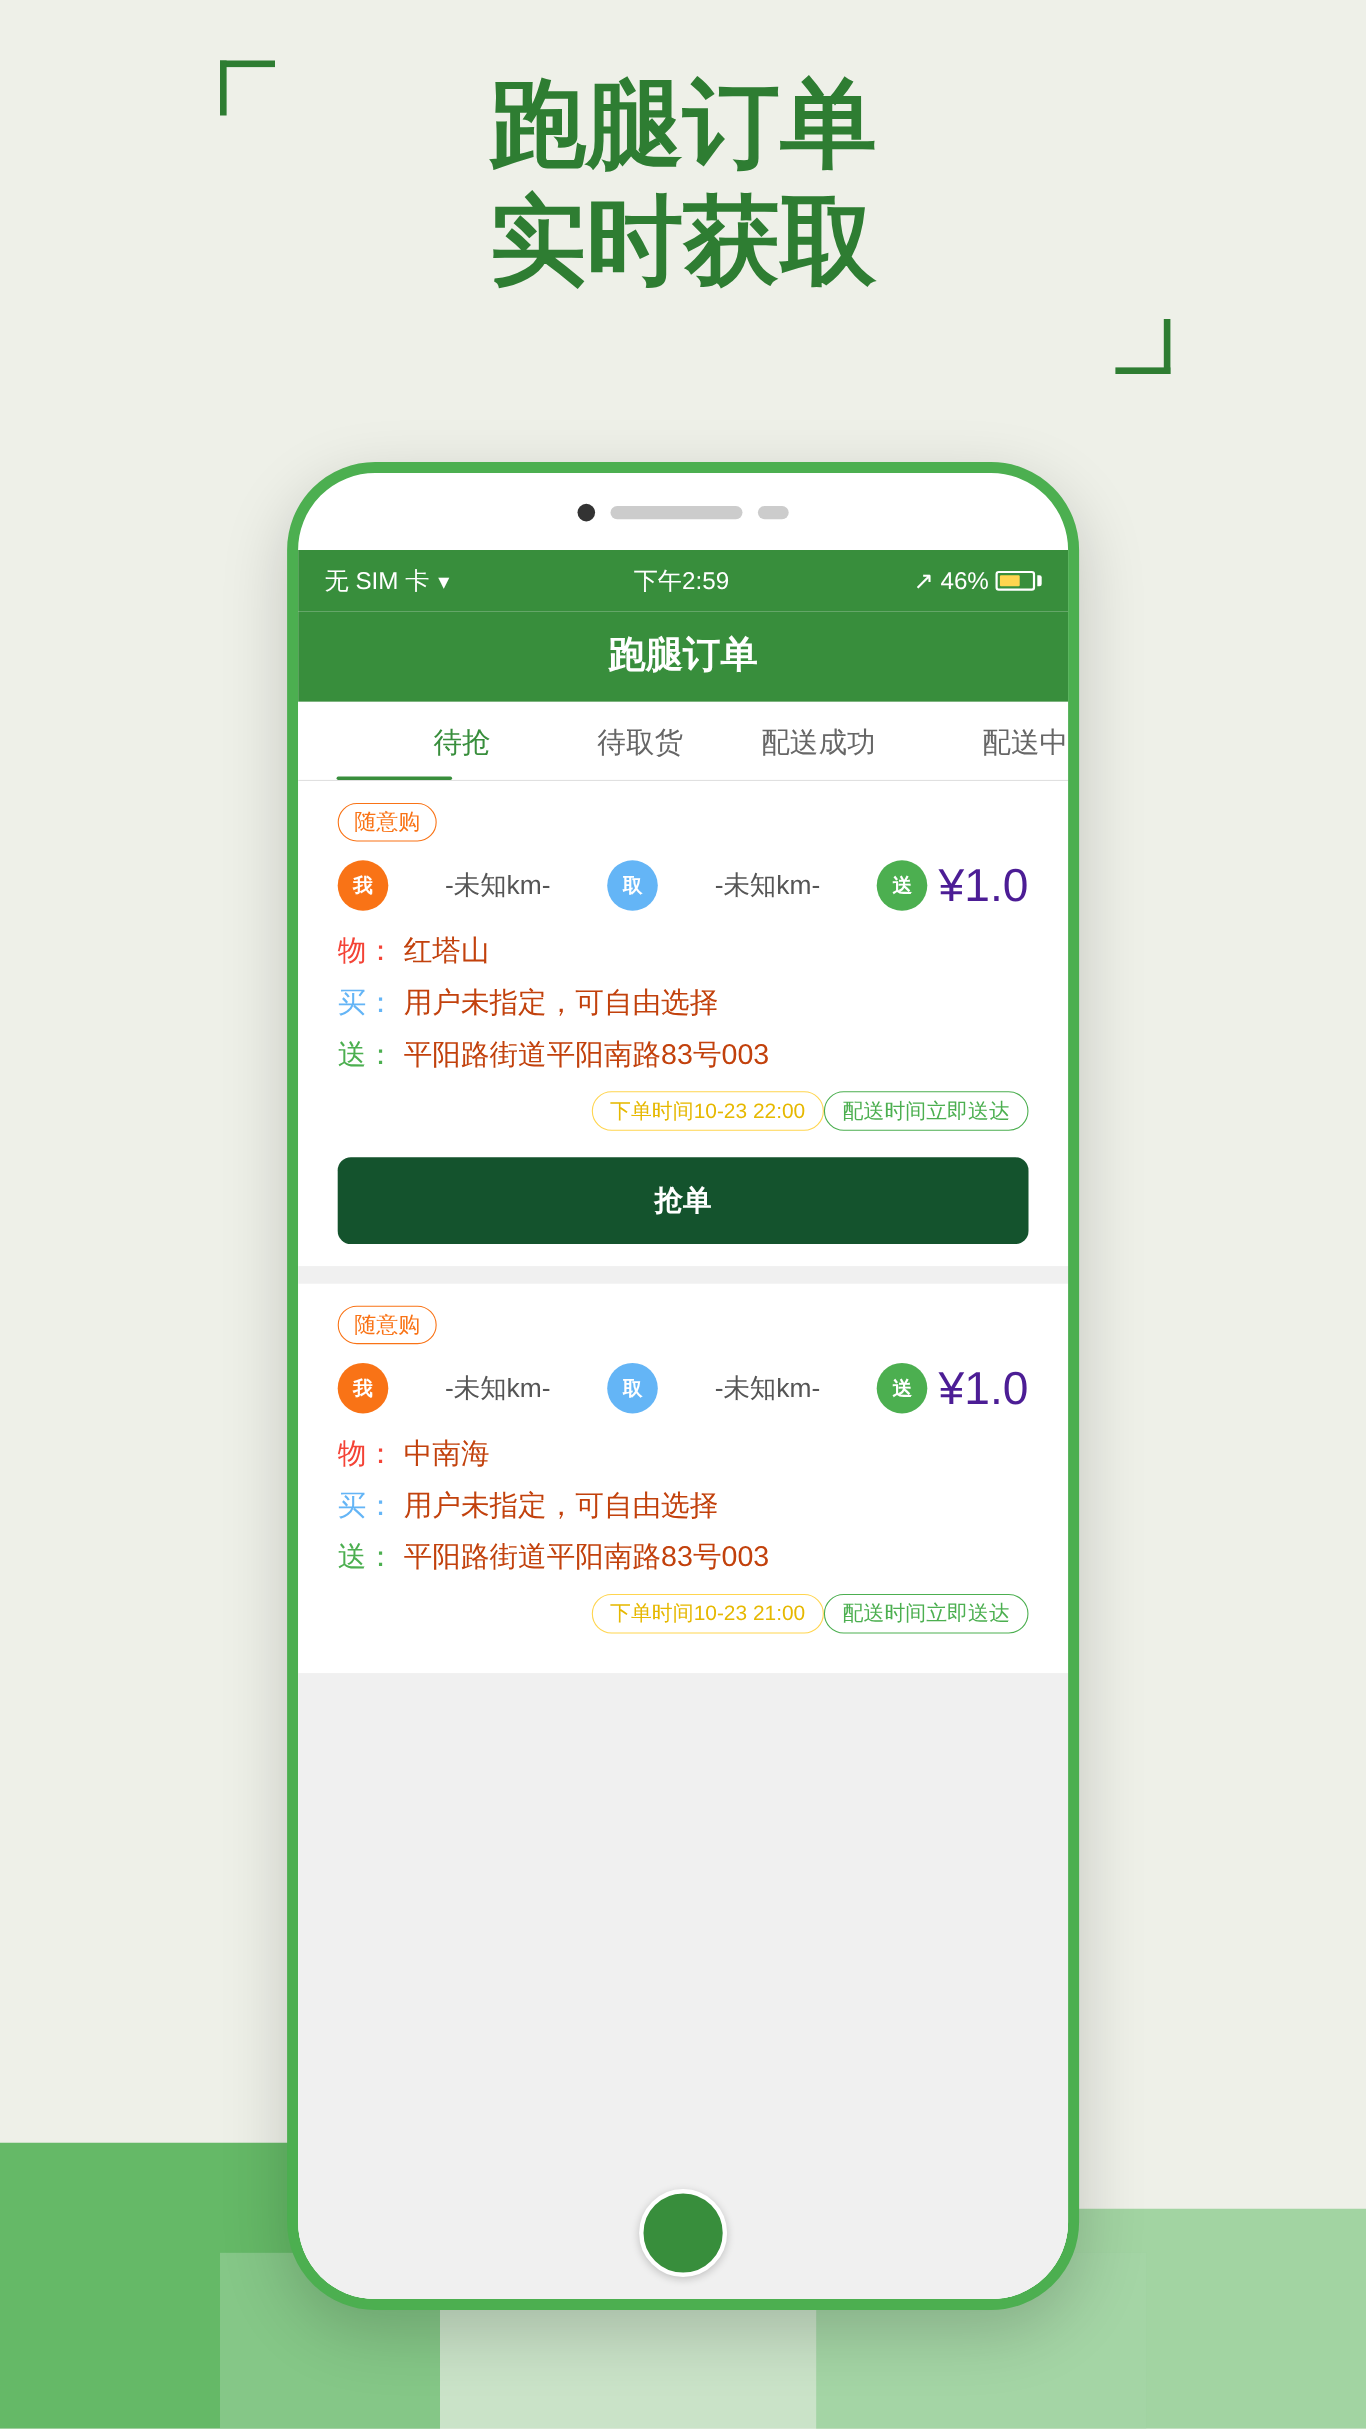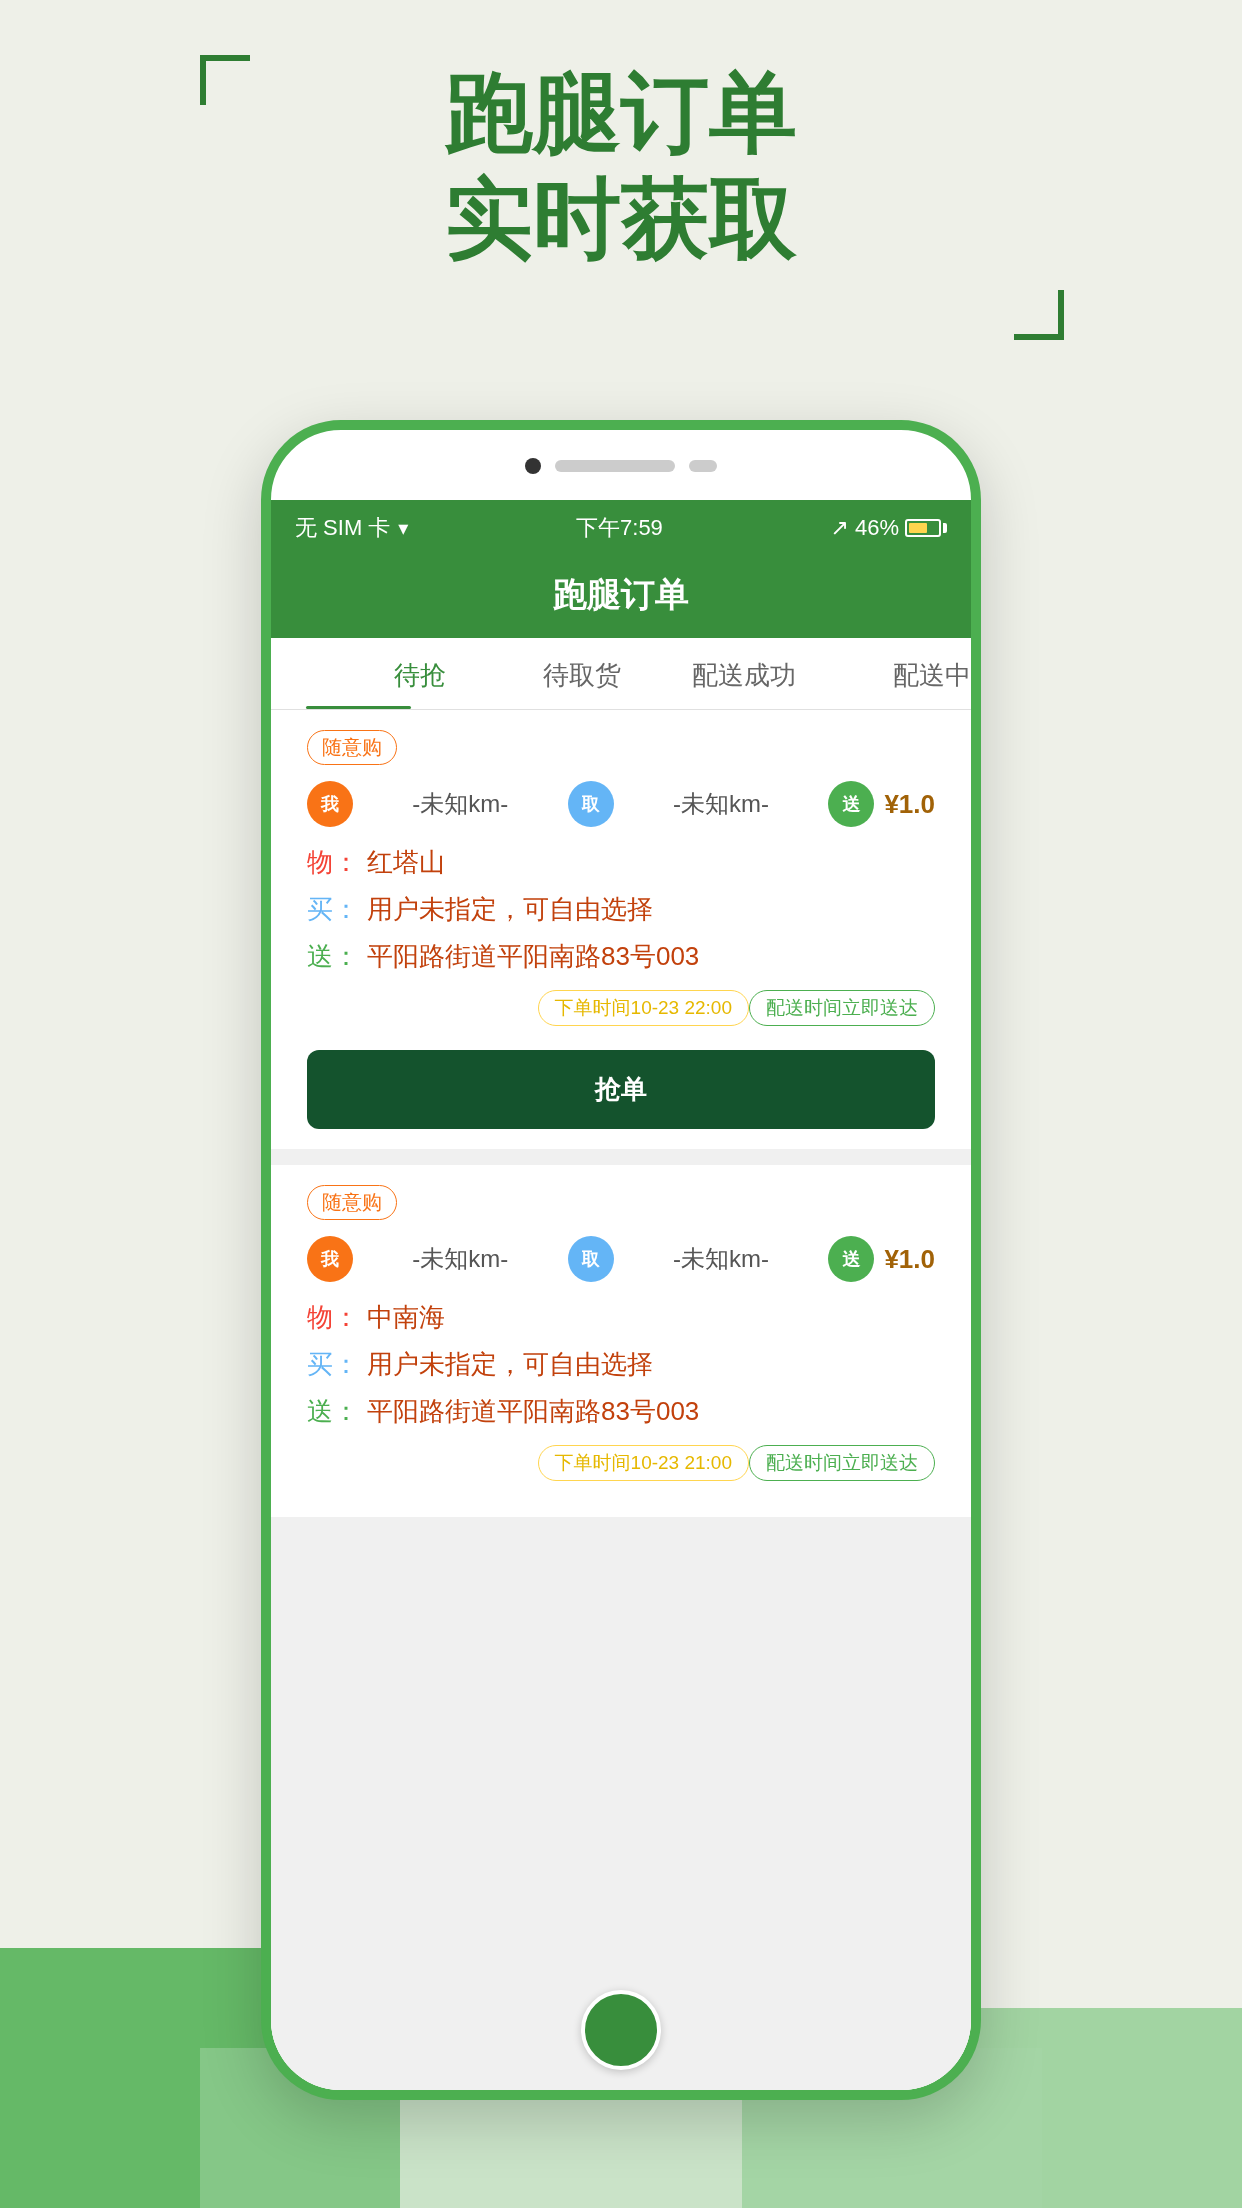--- a/index.html
+++ b/index.html
@@ -318,23 +318,23 @@
     .icon-deliver { background: #4caf50; }
 
     .route-km {
       font-size: 24px;
       color: #555;
       flex: 1;
       text-align: center;
     }
 
     .route-price {
-      font-size: 26px;
-      color: #a16207;
-      font-weight: 700;
+      font-size: 42px;
+      color: #4c1d95;
+      font-weight: 400;
     }
 
     
     .order-detail-row {
       display: flex;
       align-items: flex-start;
       margin-bottom: 12px;
       font-size: 26px;
     }
 
@@ -426,21 +426,21 @@
     <div class="phone-side-btn-left2"></div>
     <div class="phone-side-btn-right"></div>
 
     <div class="phone-screen">
 
       <div class="status-bar">
         <div class="status-left">
           <span>无 SIM 卡</span>
           <span class="wifi-icon">▾</span>
         </div>
-        <span>下午7:59</span>
+        <span>下午2:59</span>
         <div class="status-right">
           <span>↗</span>
           <span>46%</span>
           <span class="battery-icon">
             <span class="battery-body">
               <span class="battery-fill"></span>
             </span>
             <span class="battery-tip"></span>
           </span>
         </div>

